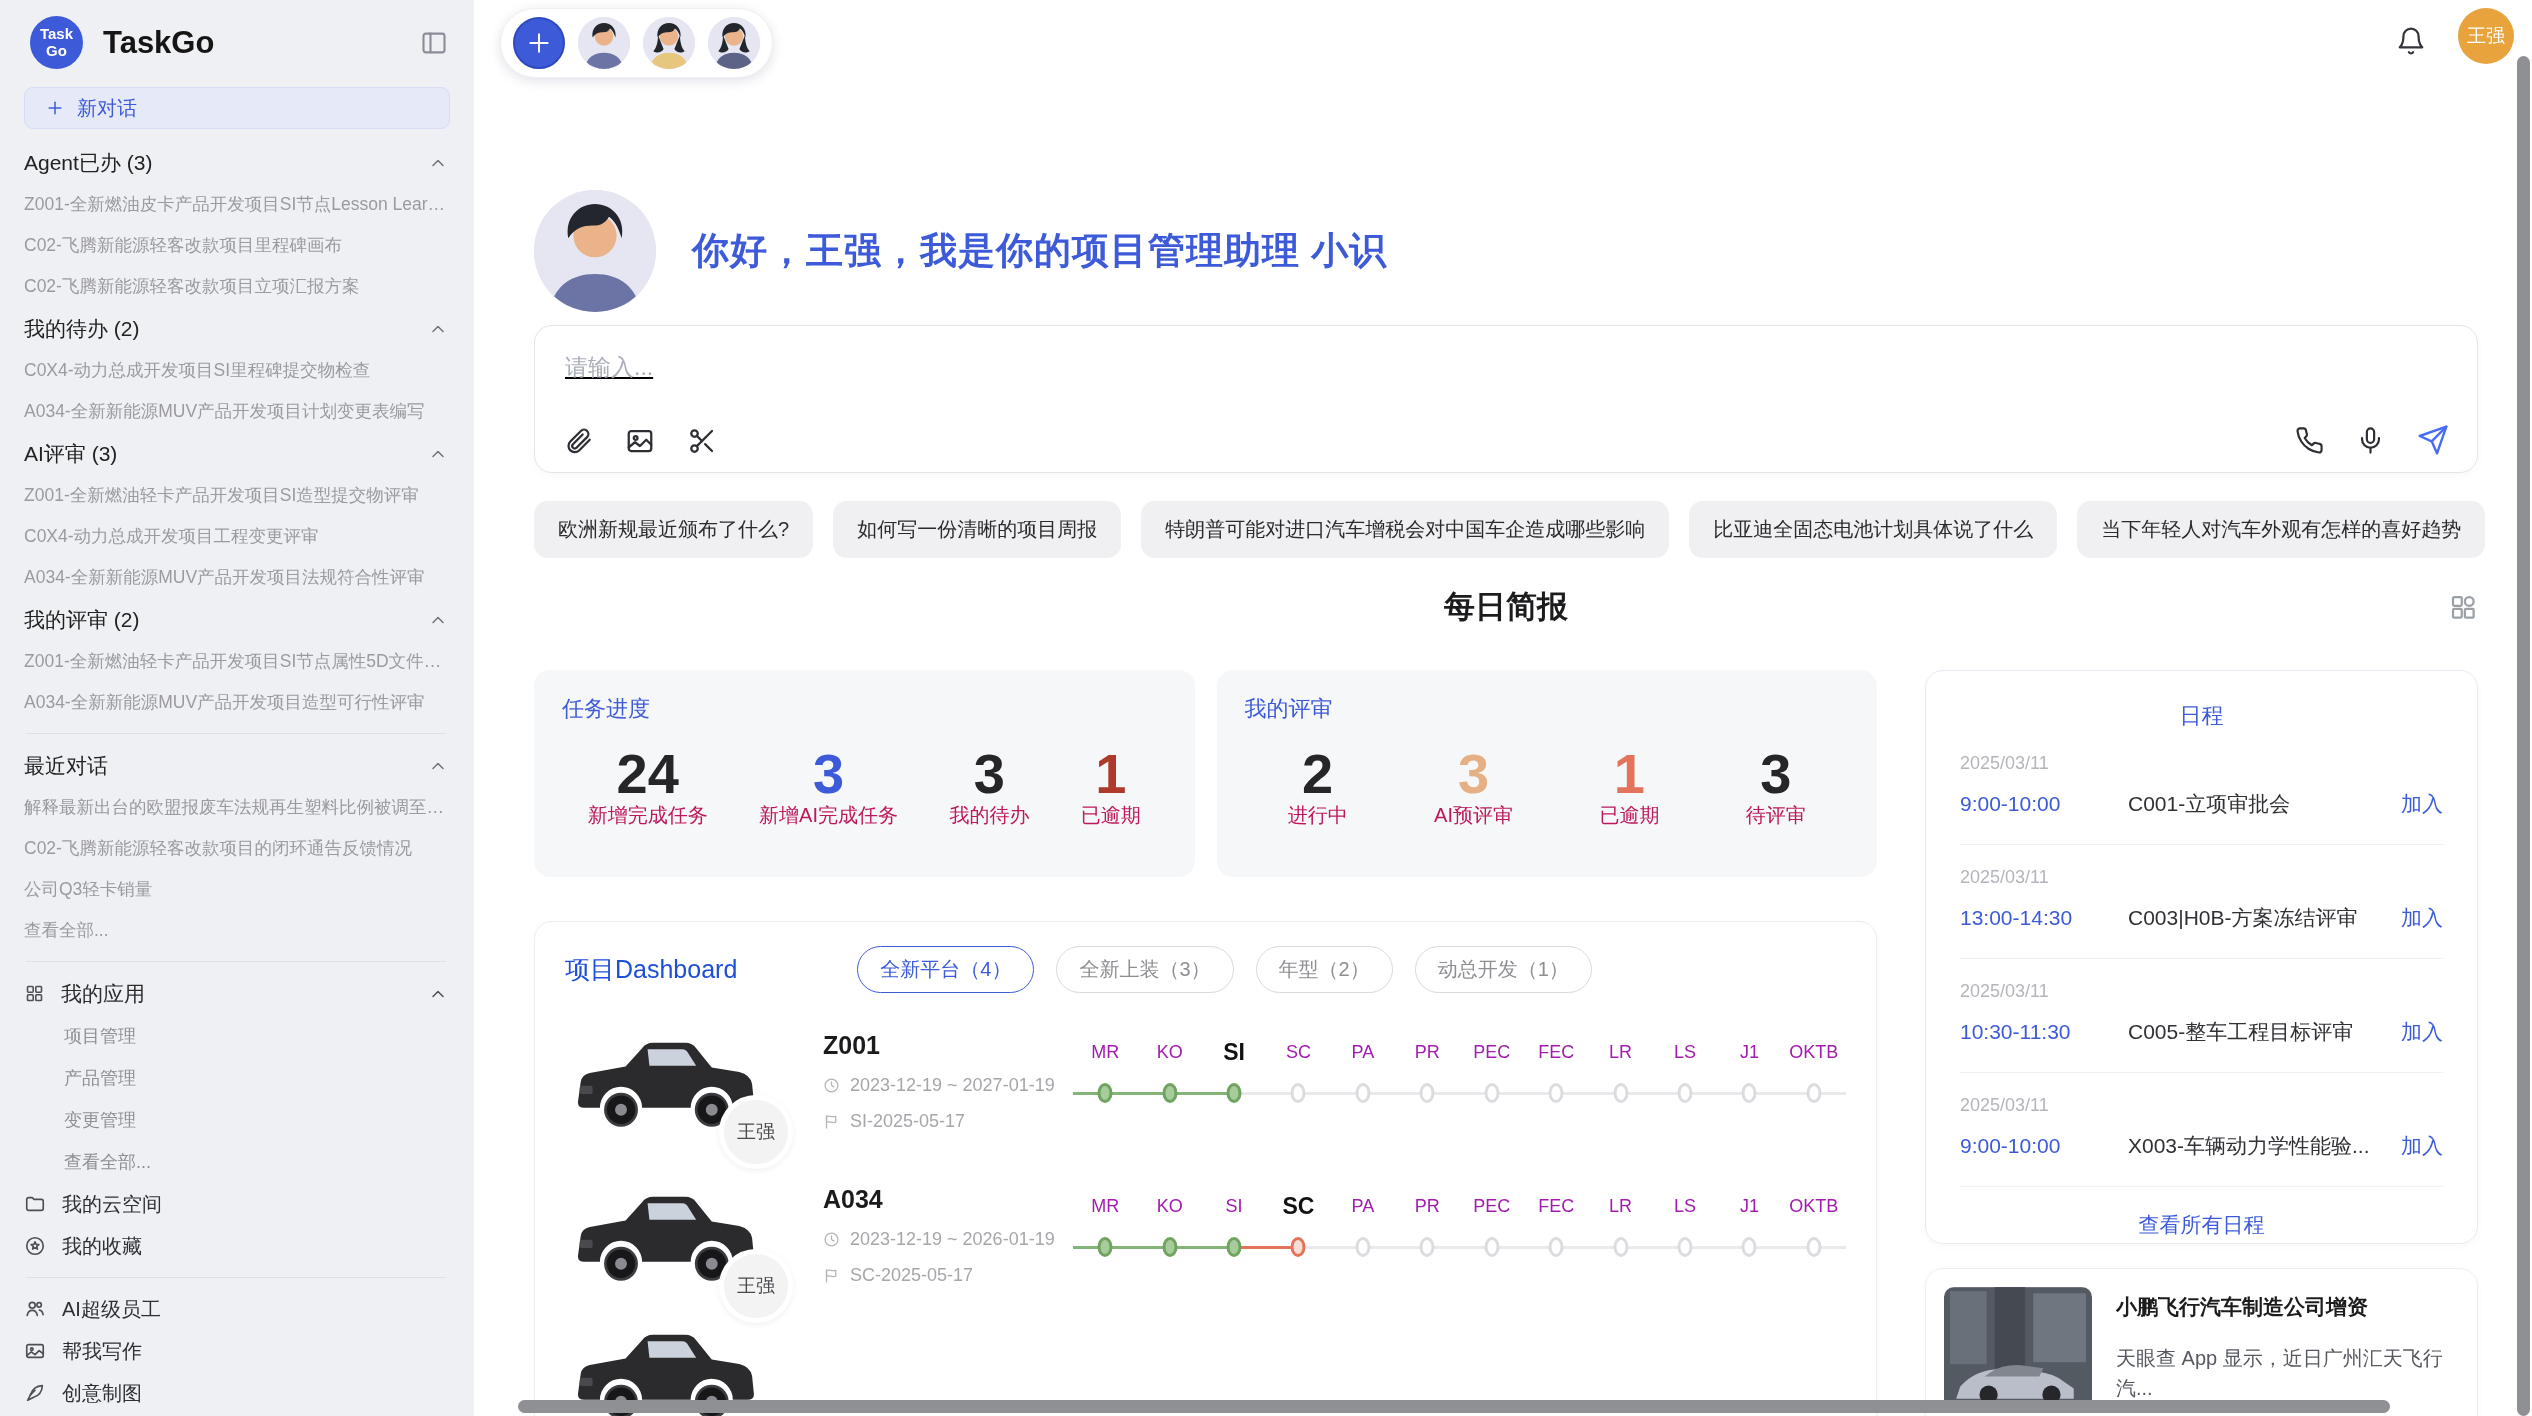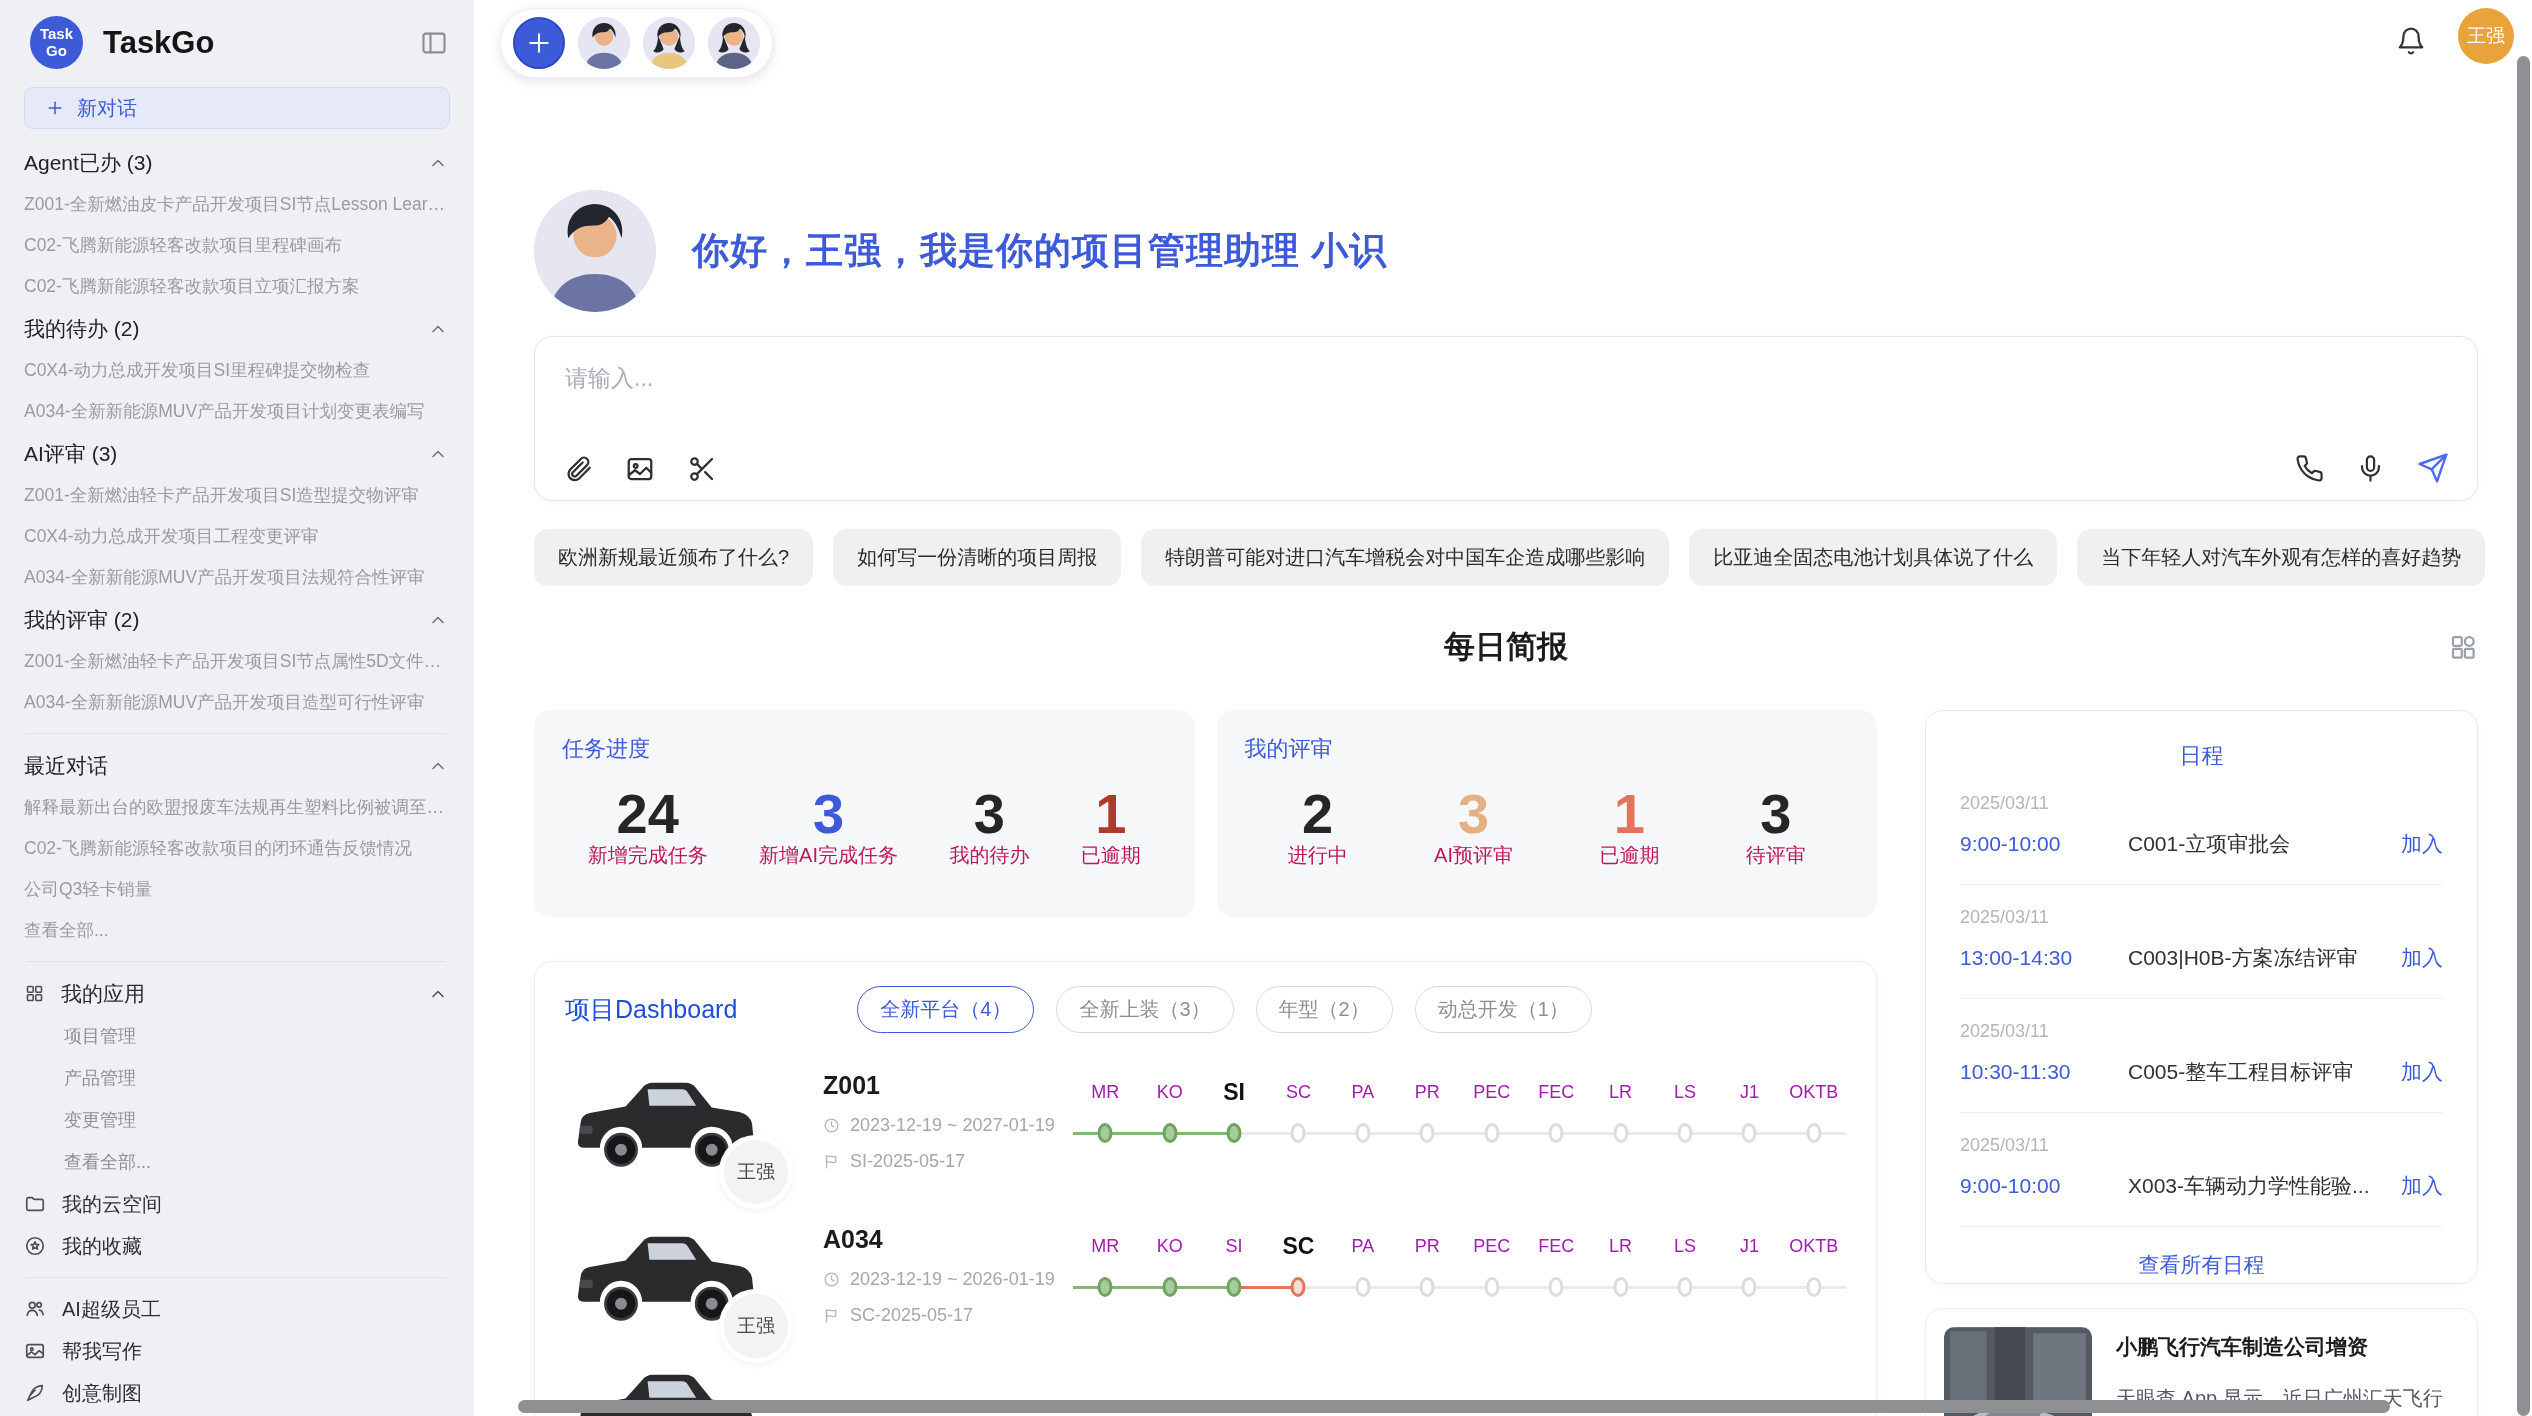--- a/index.html
+++ b/index.html
@@ -45,33 +45,33 @@
   .bell { position:absolute; right:106px; top:26px; color:#33343a; cursor:pointer; }
   .user-badge { position:absolute; right:18px; top:8px; width:56px; height:56px; border-radius:50%;
     background:#E8A33D; color:#fff; font-size:19px; display:flex; align-items:center; justify-content:center; cursor:pointer; }
 
   .content { padding:0 54px 0 60px; }
   .greet { margin-top:100px; display:flex; align-items:center; }
   .greet-avatar { width:122px; height:122px; border-radius:50%; background:#e7e7f3; overflow:hidden; flex:none; }
   .greet-avatar svg { width:100%; height:100%; }
   .greet-title { margin-left:36px; font-size:37px; font-weight:700; color:#3D5BD9; letter-spacing:1px; }
 
-  .composer { margin-top:24px; height:165px; border:1px solid #e3e4ea; border-radius:18px; position:relative;
-    box-shadow:0 2px 8px rgba(0,0,0,.03); }
+  .composer { margin-top:13px; height:148px; border:1px solid #e3e4ea; border-radius:18px; position:relative;
+    box-shadow:0 2px 8px rgba(0,0,0,.03);text-decoration:underline; }
   .composer-input { padding:26px 30px; font-size:23px; color:#a9aeb9; cursor:text; }
   .comp-left { position:absolute; left:28px; bottom:16px; display:flex; gap:32px; color:#2d2e33; }
   .comp-right { position:absolute; right:28px; bottom:16px; display:flex; gap:32px; color:#2d2e33; align-items:center; }
   .comp-left .ico, .comp-right .ico { cursor:pointer; }
   .send-ico { color:#4a6cf5; }
 
   .chips { margin-top:28px; display:flex; justify-content:space-between; gap:20px; }
   .chip { background:#f0f0f2; border-radius:14px; padding:15px 24px; font-size:20px; color:#2b2b2e;
     white-space:nowrap; cursor:pointer; border:none; font-family:inherit; }
 
-  .brief-head { margin-top:40px; position:relative; height:46px; }
+  .brief-head { margin-top:28px; position:relative; height:46px; }
   .brief-title { text-align:center; font-size:31px; font-weight:700; color:#1c1c1e; }
   .brief-grid { position:absolute; right:0; top:6px; color:#9aa0a6; cursor:pointer; }
 
   .cols { margin-top:38px; display:flex; gap:48px; align-items:flex-start; }
   .col-left { flex:1; min-width:0; }
   .col-right { width:553px; flex:none; }
 
   .stat-cards { display:flex; gap:22px; }
   .stat-card { flex:1; height:207px; background:#f6f7f9; border-radius:16px; padding:24px 28px; }
   .stat-card-title { font-size:22px; color:#3D5BD9; }

